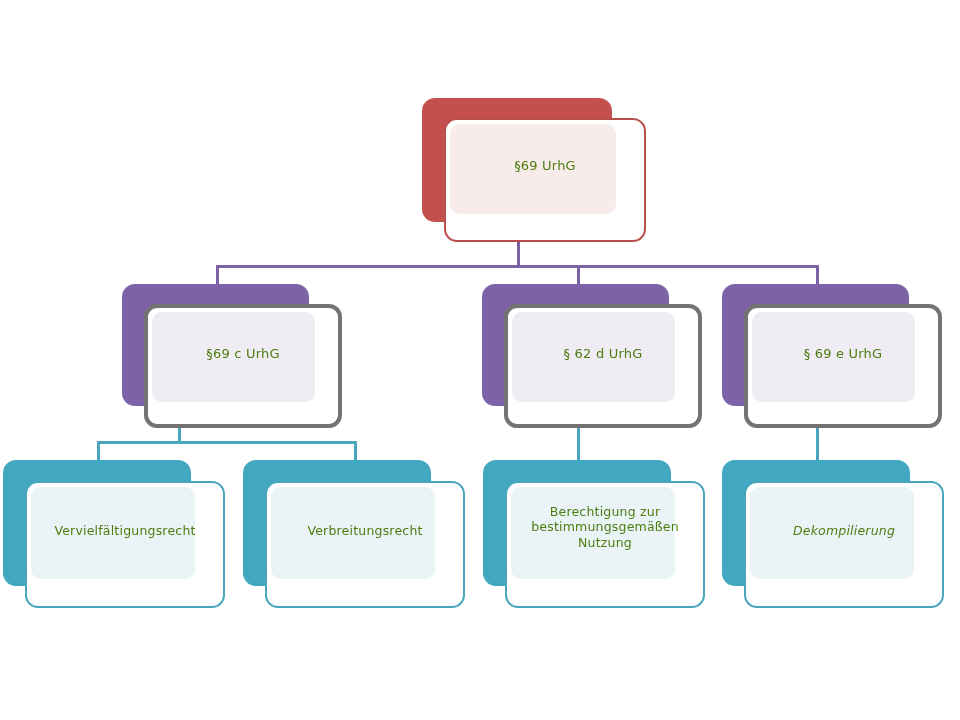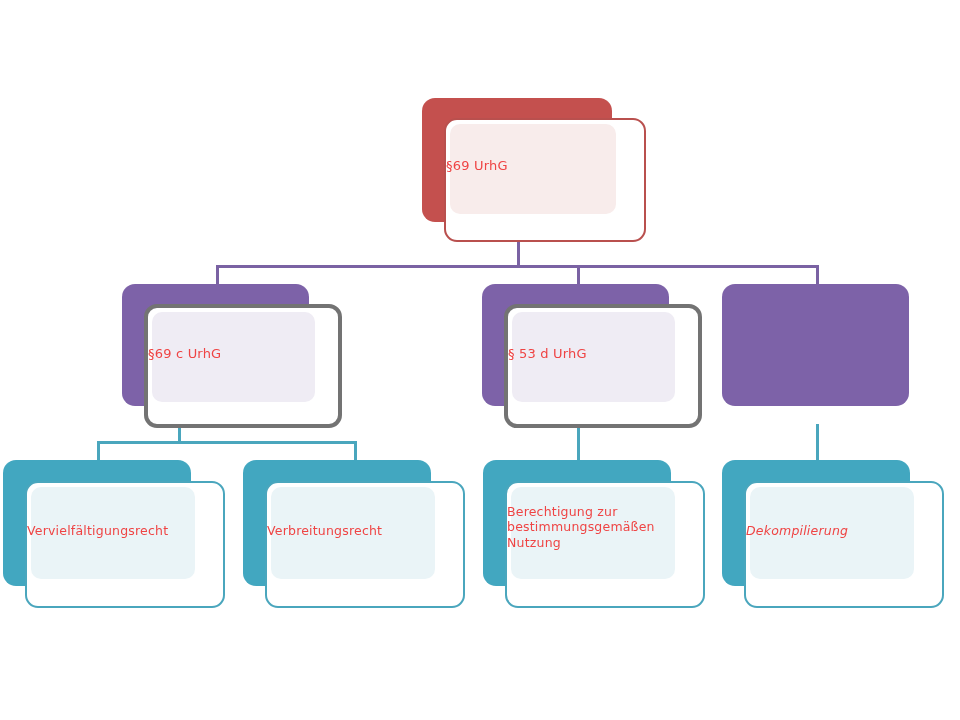--- a/index.html
+++ b/index.html
@@ -49,22 +49,22 @@
     left: 0;
     top: 0;
     right: 0;
     border-radius: 10px 10px 10px 10px;
     box-sizing: border-box;
   }
   .node .label {
     position: absolute;
     left: 0;
     right: 0;
-    text-align: left;
-    color: #ef4444;
+    text-align: center;
+    color: #4d7c0f;
     line-height: 1.22;
     white-space: pre-line;
     letter-spacing: 0.2px;
   }
 
   
   .red .plate  { background: #c4504e; }
   .red .card   { border: 2px solid #b9504e; }
   .red .panel  { background: #f8eceb; }
 
@@ -113,26 +113,30 @@
     <div class="card" style="left:22px; top:20px; width:198px; height:124px;">
       <div class="panel" style="left:4px; top:4px; width:163px; height:90px;"></div>
       <div class="label" style="top:38px; font-size:13px;">§69 c UrhG</div>
     </div>
   </div>
 
   <div class="node purple" style="left:482px; top:284px; width:220px; height:144px;">
     <div class="plate" style="width:187px; height:122px;"></div>
     <div class="card" style="left:22px; top:20px; width:198px; height:124px;">
       <div class="panel" style="left:4px; top:4px; width:163px; height:90px;"></div>
-      <div class="label" style="top:38px; font-size:13px;">§ 53 d UrhG</div>
+      <div class="label" style="top:38px; font-size:13px;">§ 62 d UrhG</div>
     </div>
   </div>
 
   <div class="node purple" style="left:722px; top:284px; width:220px; height:144px;">
     <div class="plate" style="width:187px; height:122px;"></div>
+    <div class="card" style="left:22px; top:20px; width:198px; height:124px;">
+      <div class="panel" style="left:4px; top:4px; width:163px; height:90px;"></div>
+      <div class="label" style="top:38px; font-size:13px;">§ 69 e UrhG</div>
+    </div>
   </div>
 
   <div class="node teal" style="left:3px; top:460px; width:222px; height:148px;">
     <div class="plate" style="width:188px; height:126px;"></div>
     <div class="card" style="left:22px; top:21px; width:200px; height:127px;">
       <div class="panel" style="left:4px; top:4px; width:164px; height:92px;"></div>
       <div class="label" style="top:40px; font-size:12.5px;">Vervielfältigungsrecht</div>
     </div>
   </div>
 

